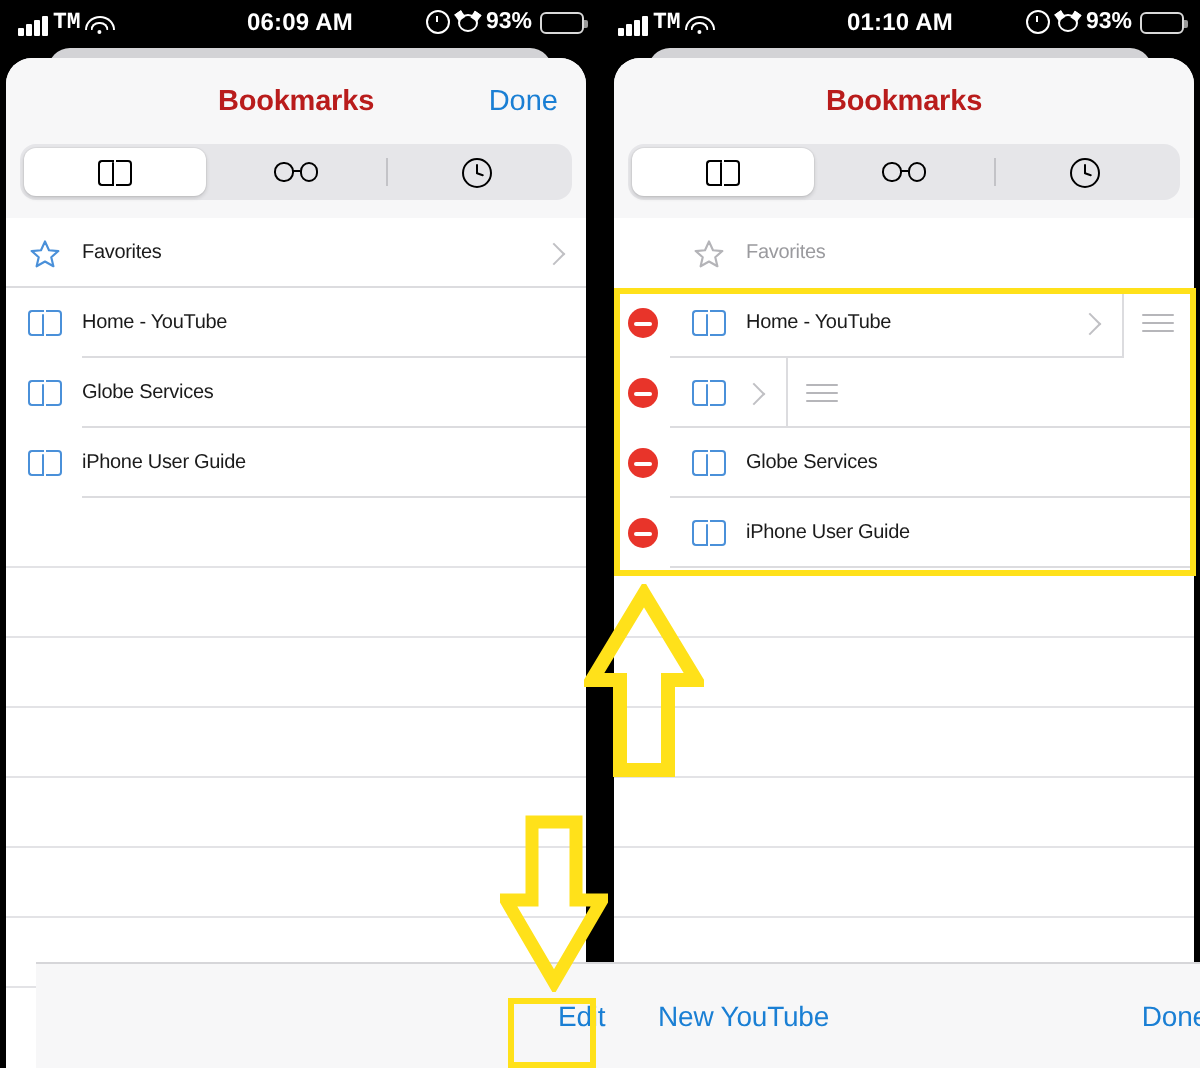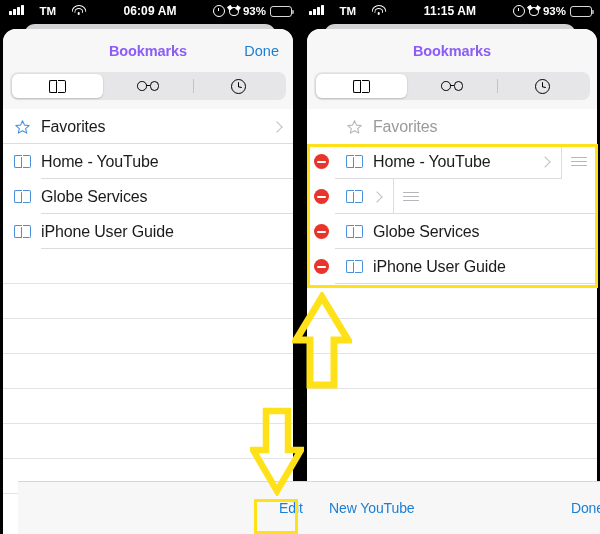--- a/index.html
+++ b/index.html
@@ -34,22 +34,23 @@
     font-size: 11.5px;
     font-weight: bold;
     z-index: 6;
   }
   .sb-left  { left: 0; }
   .sb-right { left: 300px; }
   .sb-grp-left {
     position: absolute;
     left: 9px;
     display: flex;
-    align-items: flex-start;
-    gap: 16px;
+    align-items: flex-end;
+    gap: 3px;
+    font-family: Liberation Mono, monospace;
   }
   .sb-time {
     position: absolute;
     left: 0; right: 0;
     text-align: center;
     font-size: 12px;
     font-weight: bold;
     letter-spacing: 0.1px;
   }
   .sb-grp-right {
@@ -144,21 +145,21 @@
     position: relative;
     height: 43px;
     background: #f7f7f8;
     display: flex;
     align-items: center;
     justify-content: center;
   }
   .nav-title {
     font-size: 14.5px;
     font-weight: bold;
-    color: #8b5cf6;
+    color: #b91c1c;
     letter-spacing: -0.1px;
   }
   .nav-done {
     position: absolute;
     right: 14px;
     top: 50%;
     transform: translateY(-50%);
     font-size: 14.5px;
     color: #1a7fd4;
   }
@@ -257,21 +258,21 @@
   }
   .row.full-sep .sep { left: 0; }
   .row-icon {
     width: 38px;
     display: flex;
     align-items: center;
     justify-content: center;
     flex: none;
   }
   .row-label {
-    font-size: 16px;
+    font-size: 10px;
     color: #1b1b1b;
     letter-spacing: -0.15px;
     white-space: nowrap;
     overflow: hidden;
     flex: 1;
   }
   .row-label.muted { color: #9a9a9e; }
   .chev {
     width: 7px; height: 7px;
     border-right: 1.6px solid #c0c0c4;
@@ -430,21 +431,21 @@
           <i></i>
           <i></i>
         </span>
       <span class="carrier">TM</span>
       <span class="wifi">
           <span></span>
           <span></span>
           <span class="dot"></span>
         </span>
     </div>
-    <div class="sb-time">11:15 AM</div>
+    <div class="sb-time">01:10 AM</div>
     <div class="sb-grp-right">
       <span class="glyph-circ"></span>
       <span class="alarm">
           <span class="ear l"></span>
           <span class="ear r"></span>
           <span class="face"></span>
         </span>
       <span class="pct">93%</span>
       <span class="batt"><span class="fill"></span></span>
     </div>

